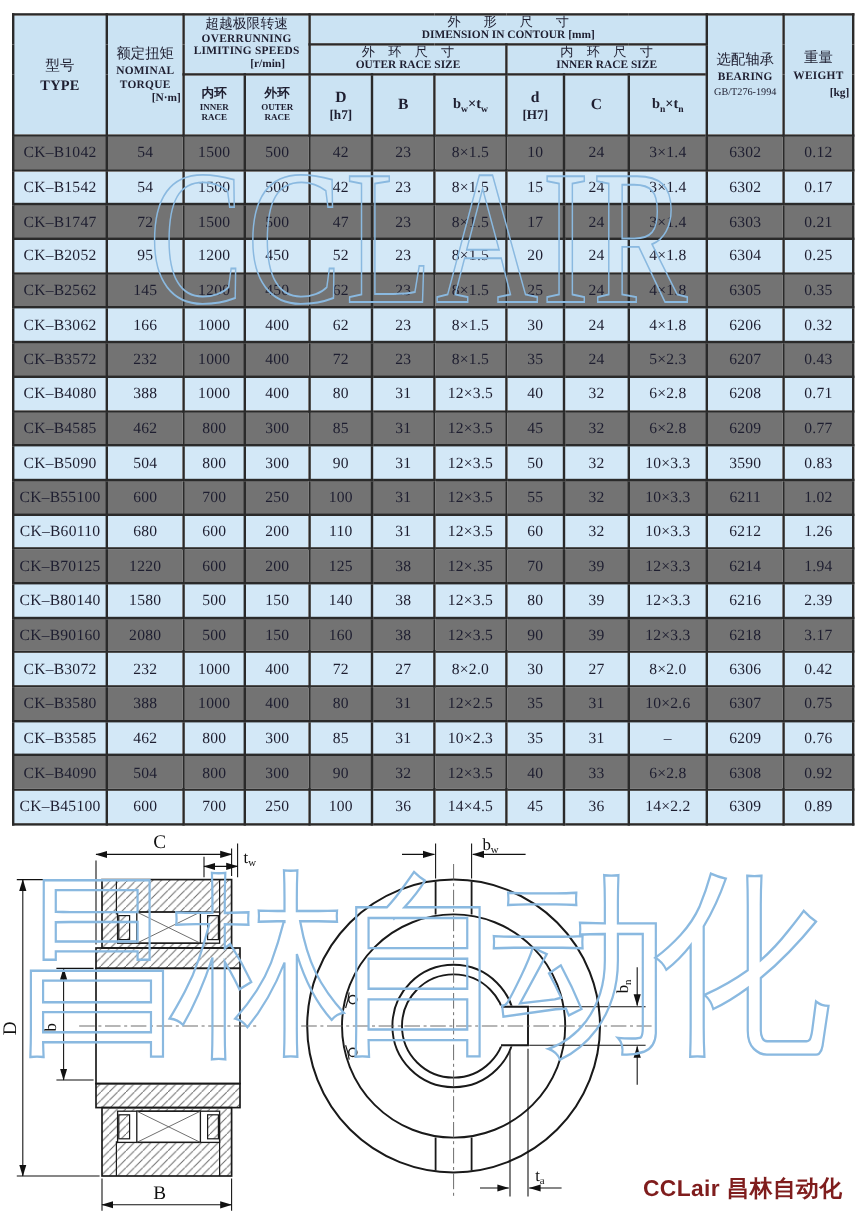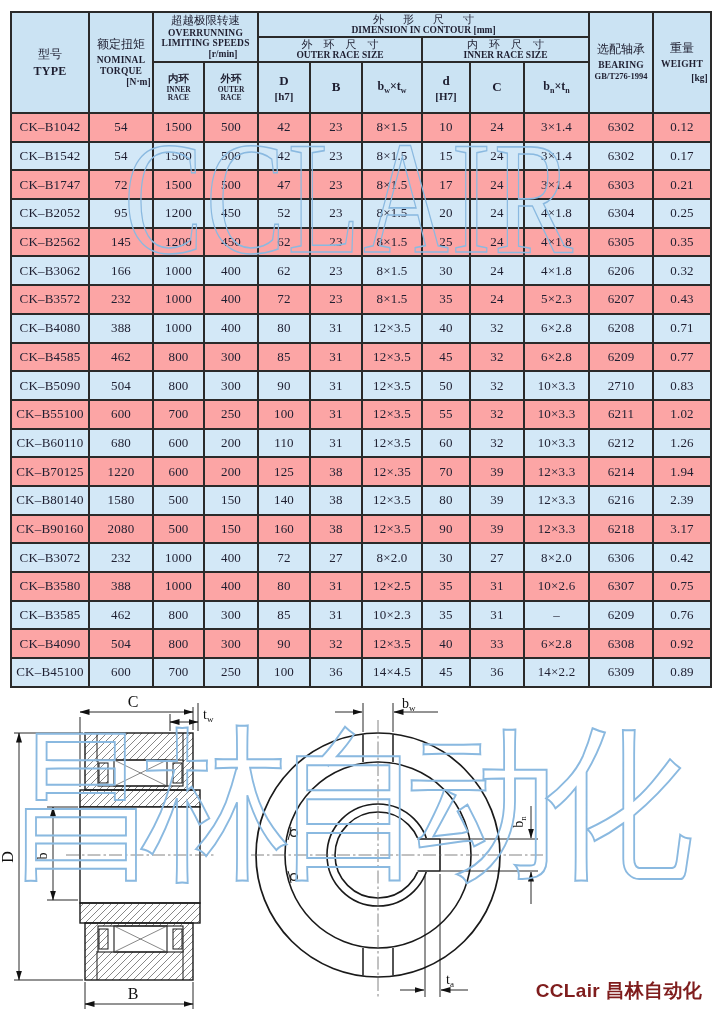--- a/index.html
+++ b/index.html
@@ -23,38 +23,38 @@
   }
   table.spec th,table.spec td{
     border:2px solid var(--border);
     text-align:center;vertical-align:middle;
     padding:0;overflow:hidden;
   }
   table.spec thead th{background:var(--header-bg);}
   tr.hr1{height:25px;}
   tr.hr2{height:25px;}
   tr.hr3{height:51px;margin-left:32px;}
-  tbody tr{height:28.7px;background:#fca5a5;}
+  tbody tr{height:28.7px;background:#737373;}
   tbody tr:nth-child(even){background:var(--row-alt-bg);}
   tbody td{font-size:13px;letter-spacing:0.2px;}
   tbody td:first-child{font-size:13px;}
   .zh{display:block;font-size:12px;font-weight:400;line-height:1.25;font-family:"Liberation Sans","DejaVu Sans",sans-serif;}
   .en{display:block;font-size:9.5px;font-weight:700;line-height:1.15;white-space:pre-line;letter-spacing:0.2px;}
   .unit{display:block;font-size:9.5px;font-weight:700;line-height:1.2;padding-left:35px;}
   .inline-en{display:block;font-size:9.5px;font-weight:700;line-height:1.1;}
   .inline-en span{display:inline;}
   .sp{letter-spacing:8px;text-indent:8px;}
   .sp2{letter-spacing:4px;text-indent:4px;}
   .zh-s{display:block;font-size:10.5px;font-weight:700;line-height:1.3;font-family:"Liberation Sans","DejaVu Sans",sans-serif;}
   .en-s{display:block;font-size:7.5px;font-weight:700;line-height:1.1;white-space:pre-line;}
   .sym{display:block;font-size:13px;line-height:1.25;}
   .tol{display:block;font-size:11px;line-height:1.1;}
   .sym2{display:block;font-size:12px;line-height:1.2;}
   .sym2 sub{font-size:8px;}
-  .std{display:block;font-size:8.5px;font-weight:700;line-height:1.4;}
+  .std{display:block;font-size:8.5px;font-weight:400;line-height:1.4;}
   .gap{margin-top:3px;}
   
   .wm{
     position:absolute;z-index:3;pointer-events:none;white-space:nowrap;
     color:transparent;-webkit-text-stroke:1.6px var(--watermark);
     line-height:1;transform-origin:left top;user-select:none;
   }
   #wm-table{
     left:124px;top:118px;font-size:160px;letter-spacing:4px;
     font-family:"Liberation Serif","DejaVu Serif",serif;transform:scaleX(0.74);
@@ -300,21 +300,21 @@
           <td>CK–B5090</td>
           <td>504</td>
           <td>800</td>
           <td>300</td>
           <td>90</td>
           <td>31</td>
           <td>12×3.5</td>
           <td>50</td>
           <td>32</td>
           <td>10×3.3</td>
-          <td>2710</td>
+          <td>3590</td>
           <td>0.83</td>
         </tr>
         <tr>
           <td>CK–B55100</td>
           <td>600</td>
           <td>700</td>
           <td>250</td>
           <td>100</td>
           <td>31</td>
           <td>12×3.5</td>

